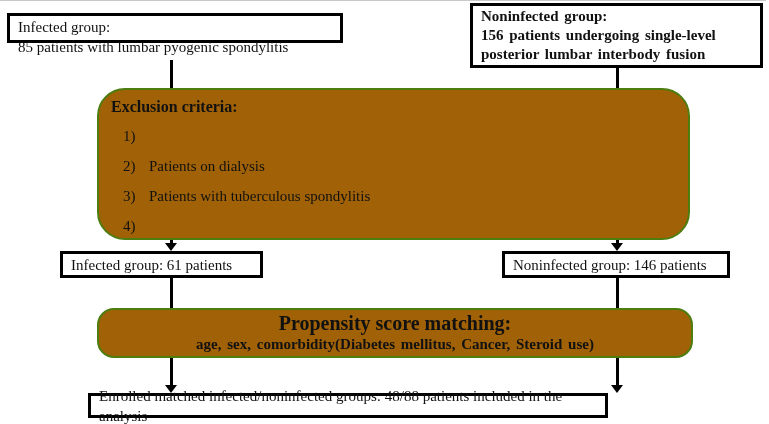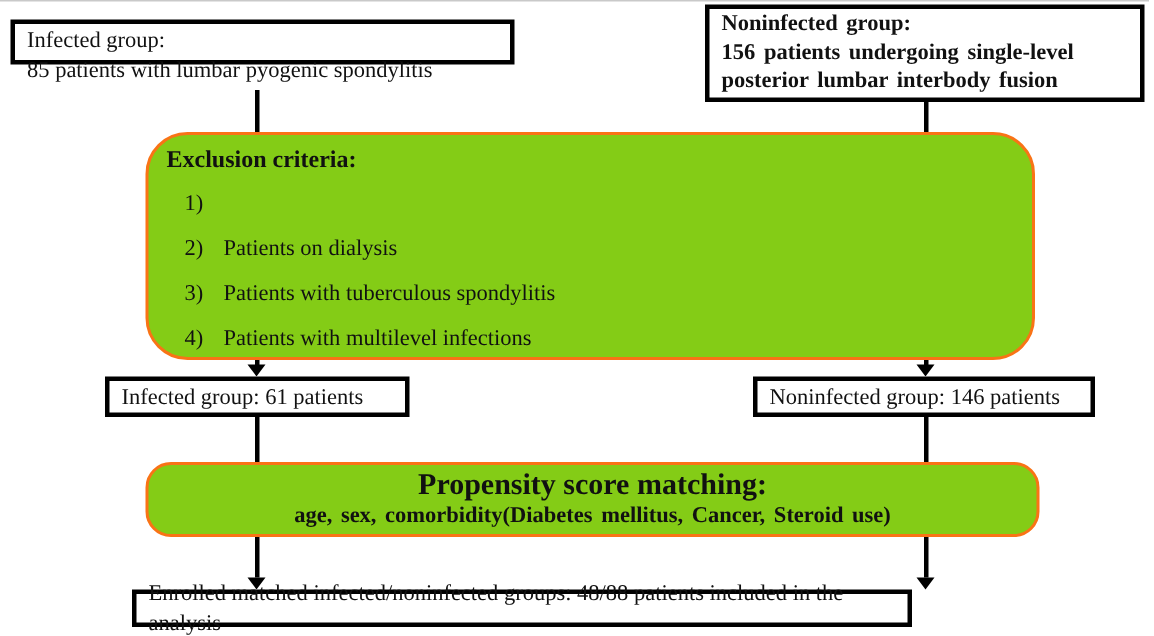--- a/index.html
+++ b/index.html
@@ -3,21 +3,21 @@
 <meta charset="utf-8">
 <style>
   html,body{margin:0;padding:0;background:#ffffff;}
   .canvas{
     position:relative;width:769px;height:424px;background:#ffffff;overflow:hidden;
     font-family:"Liberation Serif","DejaVu Serif",serif;color:#111111;
   }
   .canvas *{box-sizing:border-box;}
   .hairline{position:absolute;left:0;top:0;width:766px;height:1px;background:#c9c9c9;}
   .box{position:absolute;background:#ffffff;border:3px solid #000000;font-size:15px;line-height:20px;}
-  .box-rounded{position:absolute;background:#84cc16;border:2px solid #f97316;font-size:15px;}
+  .box-rounded{position:absolute;background:#a16207;border:2px solid #4d7c0f;font-size:15px;}
   .vline{position:absolute;width:3px;background:#000000;}
   .arrowhead{position:absolute;width:0;height:0;
     border-left:6px solid transparent;border-right:6px solid transparent;border-top:8px solid #000000;}
   .pad{padding:1px 8px;}
   .bold{font-weight:bold;}
   .center{text-align:center;}
   .excl-title{position:absolute;left:12px;top:8px;font-weight:bold;font-size:16px;}
   .excl-item{position:absolute;left:24px;display:flex;font-size:15px;}
   .excl-item .num{display:inline-block;width:26px;}
   .oneline{display:flex;align-items:center;padding:0 8px;}
@@ -65,25 +65,24 @@
     <div class="excl-item" style="top:68px;">
       <span class="num">2)</span>
       <span>Patients on dialysis</span>
     </div>
     <div class="excl-item" style="top:98px;">
       <span class="num">3)</span>
       <span>Patients with tuberculous spondylitis</span>
     </div>
     <div class="excl-item" style="top:128px;">
       <span class="num">4)</span>
-      <span>Patients with multilevel infections</span>
     </div>
   </div>
 
-  <div class="box oneline" style="left:70px;top:251px;width:203px;height:27px;align-items:flex-end;">
+  <div class="box oneline" style="left:60px;top:251px;width:203px;height:27px;align-items:flex-end;">
     <span>Infected group: 61 patients</span>
   </div>
   <div class="box oneline" style="left:502px;top:251px;width:228px;height:27px;">
     <span>Noninfected group: 146 patients</span>
   </div>
 
   <div class="box-rounded center" style="left:97px;top:308px;width:596px;height:50px;border-radius:17px;padding-top:3px;line-height:21px;">
     <div class="bold" style="font-size:20px;">Propensity score matching:</div>
     <div class="wspace">age, sex, comorbidity(Diabetes mellitus, Cancer, Steroid use)</div>
   </div>

